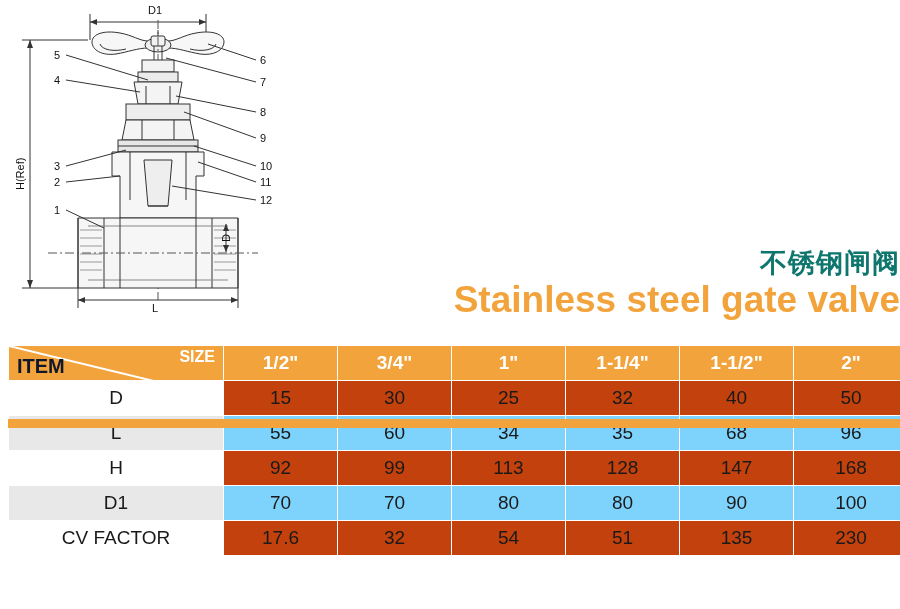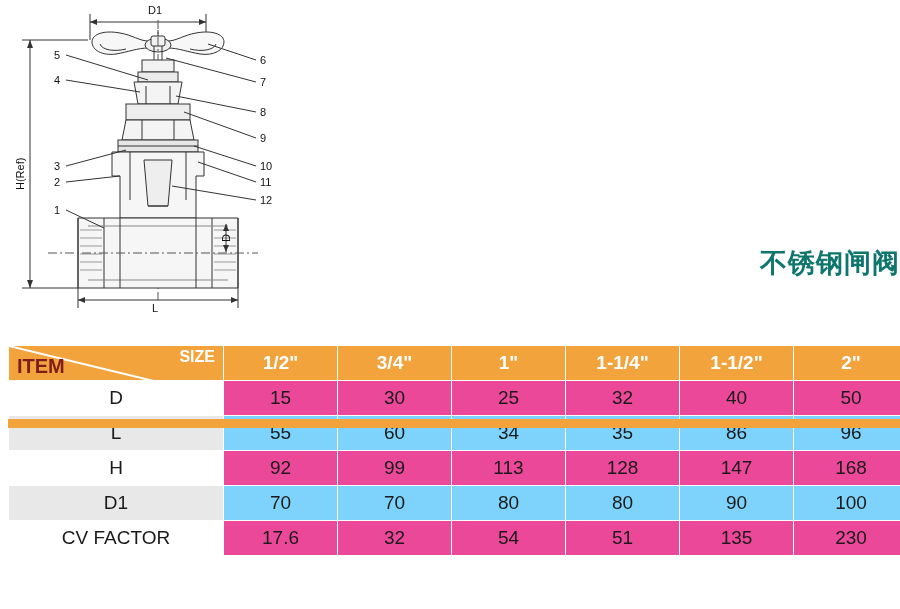--- a/index.html
+++ b/index.html
@@ -98,33 +98,33 @@
     right: 8px;
     top: 2px;
     color: #ffffff;
     font-weight: bold;
     font-size: 16px;
   }
   .corner .item-label {
     position: absolute;
     left: 8px;
     bottom: 2px;
-    color: #7f1d1d;
+    color: #0f172a;
     font-weight: bold;
     font-size: 20px;
   }
   .row-label {
     background: #ffffff;
     color: #1a1a1a;
     font-size: 20px;
     font-family: "Liberation Sans", sans-serif;
   }
   .row-label.shaded { background: #E8E8E8; }
   .val {
-    background: #ec4899;
+    background: #c2410c;
     color: #1a1a1a;
     font-size: 20px;
   }
   .val.shaded { background: #7dd3fc; }
 
   #bottom-bar {
     position: absolute;
     left: 0;
     bottom: 0;
     width: 900px;
@@ -255,20 +255,21 @@
       <text x="252" y="116" font-size="11" font-family="Liberation Sans, sans-serif" fill="#111">8</text>
       <text x="252" y="142" font-size="11" font-family="Liberation Sans, sans-serif" fill="#111">9</text>
       <text x="252" y="170" font-size="11" font-family="Liberation Sans, sans-serif" fill="#111">10</text>
       <text x="252" y="186" font-size="11" font-family="Liberation Sans, sans-serif" fill="#111">11</text>
       <text x="252" y="204" font-size="11" font-family="Liberation Sans, sans-serif" fill="#111">12</text>
     </svg>
   </div>
 
   <div id="titles">
     <div id="title-cn">不锈钢闸阀</div>
+    <div id="title-en">Stainless steel gate valve</div>
   </div>
 
   <table id="spec-table">
     <colgroup>
       <col style="width:215px">
       <col style="width:114px">
       <col style="width:114px">
       <col style="width:114px">
       <col style="width:114px">
       <col style="width:114px">
@@ -302,21 +303,21 @@
         <td class="val">32</td>
         <td class="val">40</td>
         <td class="val">50</td>
       </tr>
       <tr>
         <td class="row-label shaded">L</td>
         <td class="val shaded">55</td>
         <td class="val shaded">60</td>
         <td class="val shaded">34</td>
         <td class="val shaded">35</td>
-        <td class="val shaded">86</td>
+        <td class="val shaded">68</td>
         <td class="val shaded">96</td>
       </tr>
       <tr>
         <td class="row-label">H</td>
         <td class="val">92</td>
         <td class="val">99</td>
         <td class="val">113</td>
         <td class="val">128</td>
         <td class="val">147</td>
         <td class="val">168</td>

